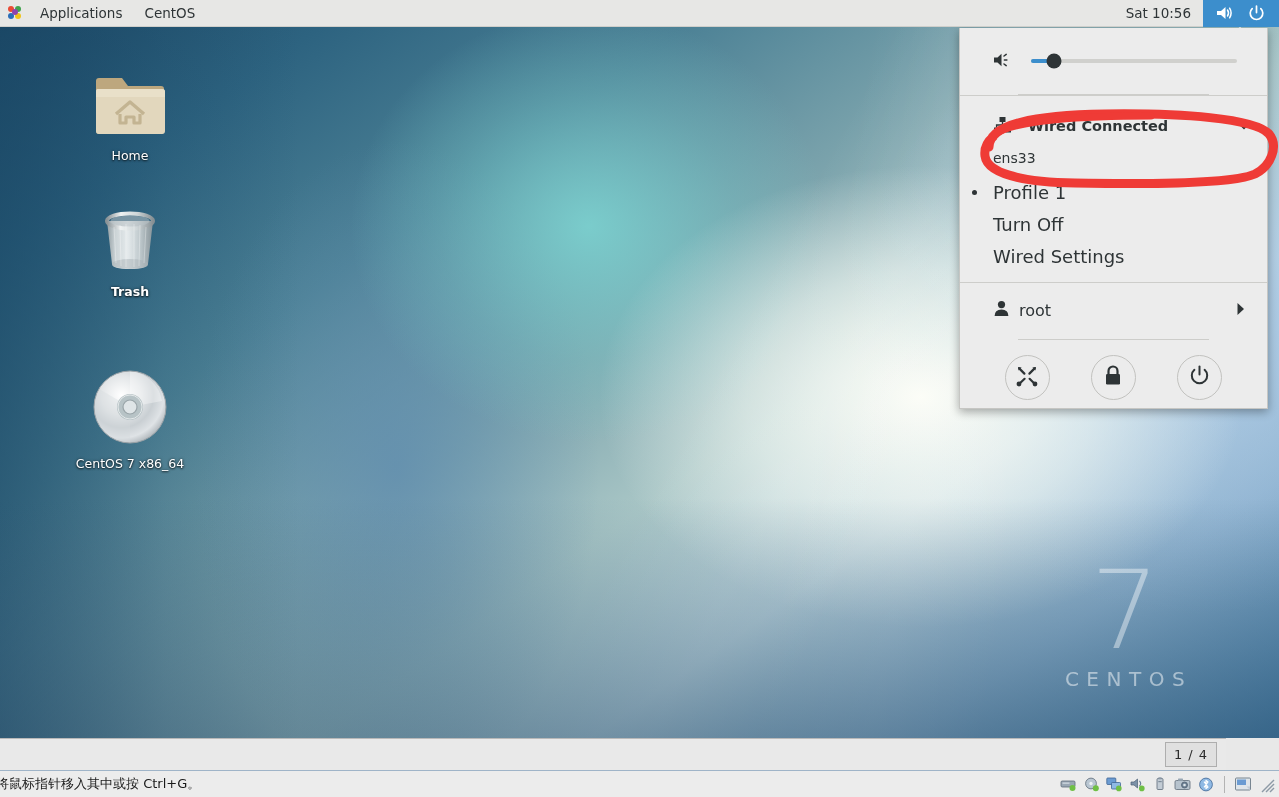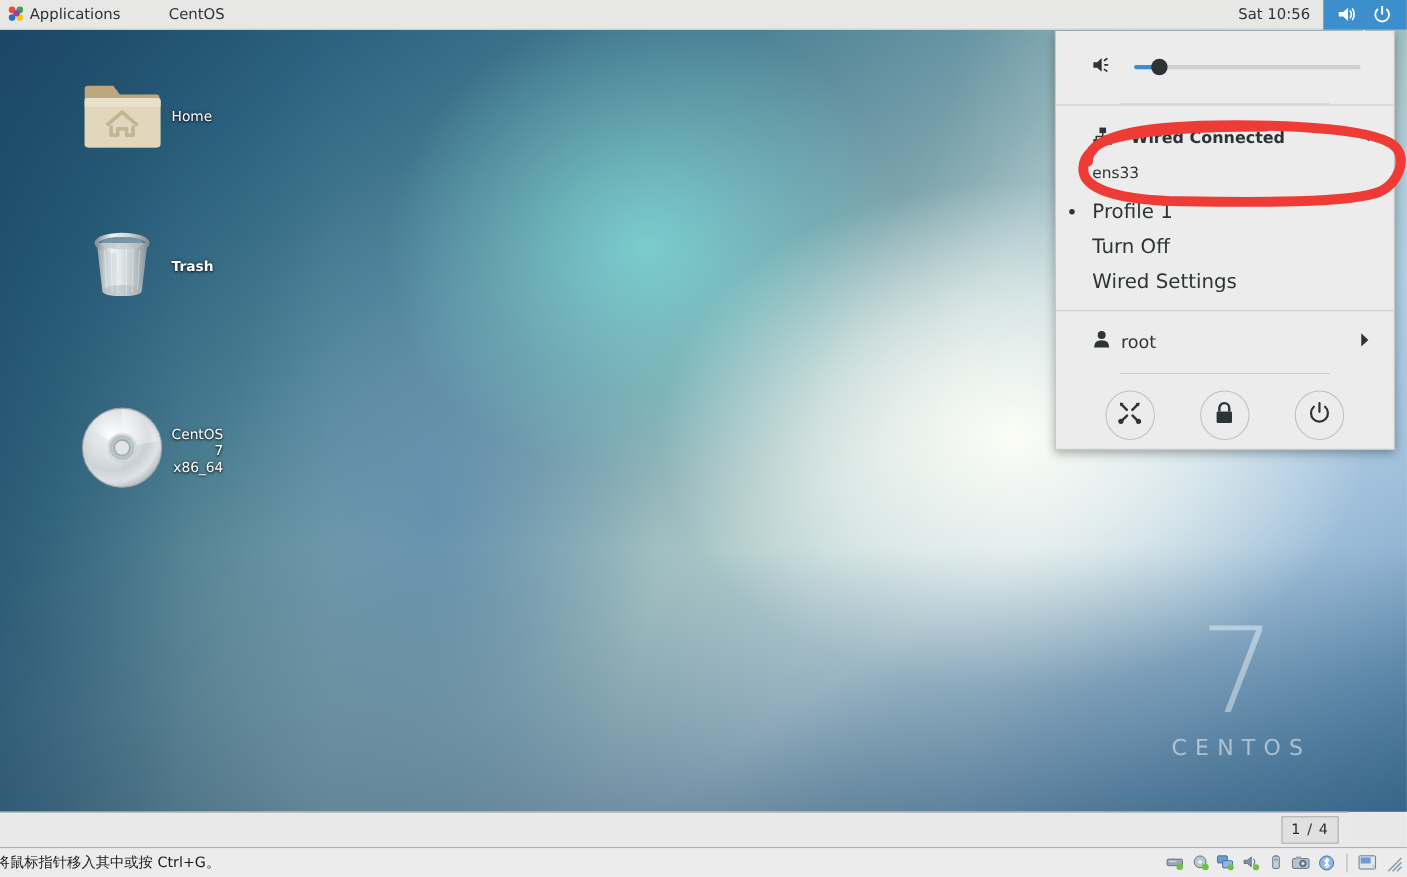--- a/index.html
+++ b/index.html
@@ -16,21 +16,21 @@
   #top-bar {
     position: absolute; left: 0; top: 0; width: 1279px; height: 27px;
     background: #e7e7e5;
     display: flex; align-items: center;
     font-size: 13.5px; color: #2e3436;
     border-bottom: 1px solid #cfcfcb;
     z-index: 40;
   }
   .tb-item {
     display: flex; align-items: center; height: 27px;
-    padding: 0 22px; gap: 4px; color: #2e3436; font-size: 13.5px;
+    padding: 0 11px; gap: 17px; color: #2e3436; font-size: 13.5px;
   }
   .tb-item:first-child { padding-left: 8px; }
   #apps-icon { width: 15px; height: 15px; position: relative; display:inline-block; }
   #apps-icon i {
     position: absolute; width: 6px; height: 6px; border-radius: 50%; display:block;
   }
   #apps-icon i:nth-child(1){ background:#e94b35; left:0px; top:0px; }
   #apps-icon i:nth-child(2){ background:#3fa34d; left:7px; top:0px; }
   #apps-icon i:nth-child(3){ background:#2b6fb8; left:0px; top:7px; }
   #apps-icon i:nth-child(4){ background:#f0c419; left:7px; top:7px; }
@@ -83,22 +83,22 @@
     font-size: 108px; line-height: 92px; color: rgba(255,255,255,0.42);
     font-weight: 300; font-family: "DejaVu Sans", "Liberation Sans", sans-serif;
   }
   #wm-name {
     font-size: 20px; letter-spacing: 7.5px; color: rgba(255,255,255,0.5);
     margin-top: 10px; padding-left: 7px; font-weight: 400;
   }
 
   
   .desk-icon {
-    position: absolute; width: 118px; text-align: right;
-    display: flex; align-items: center; gap: 5px;
+    position: absolute; width: 118px; text-align: center;
+    display: flex; flex-direction: column; align-items: center; gap: 5px;
   }
   .desk-label {
     font-size: 12.5px; color: #ffffff;
     text-shadow: 0 1px 2px rgba(0,0,0,0.75), 0 0 3px rgba(0,0,0,0.55);
     max-width: 118px; line-height: 15px;
   }
   #icon-home { left: 71px; top: 40px; }
   #icon-trash { left: 71px; top: 176px; font-weight: bold; }
   #icon-cd   { left: 71px; top: 340px; }
 

